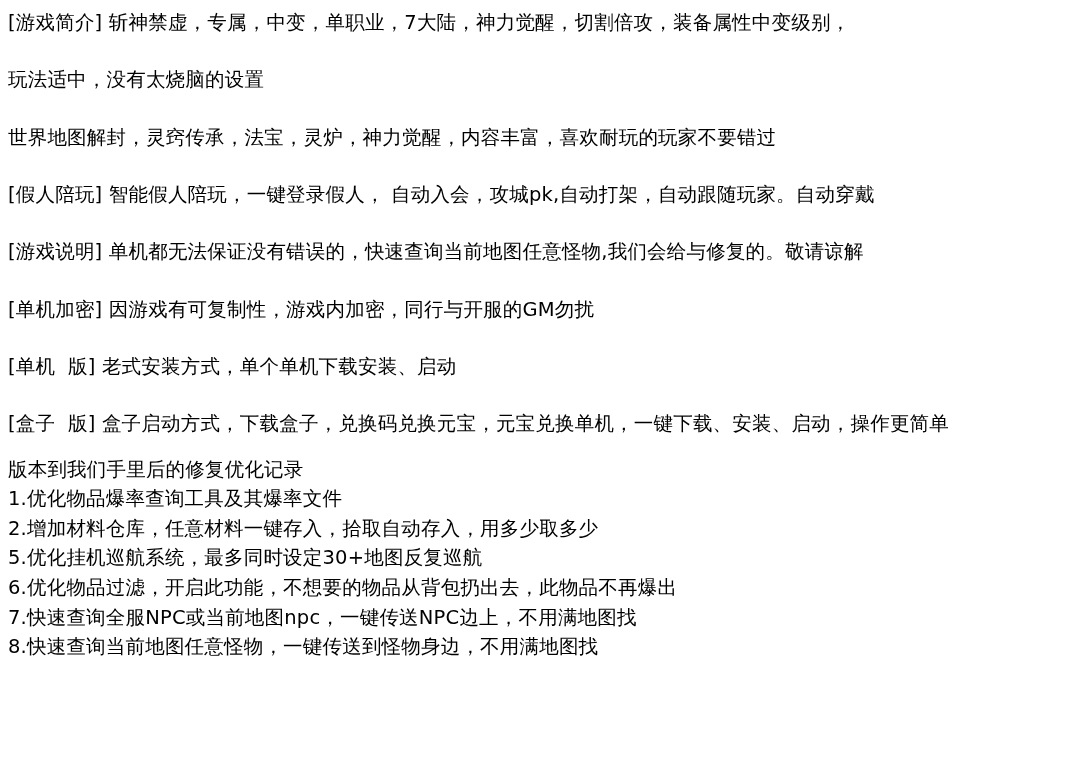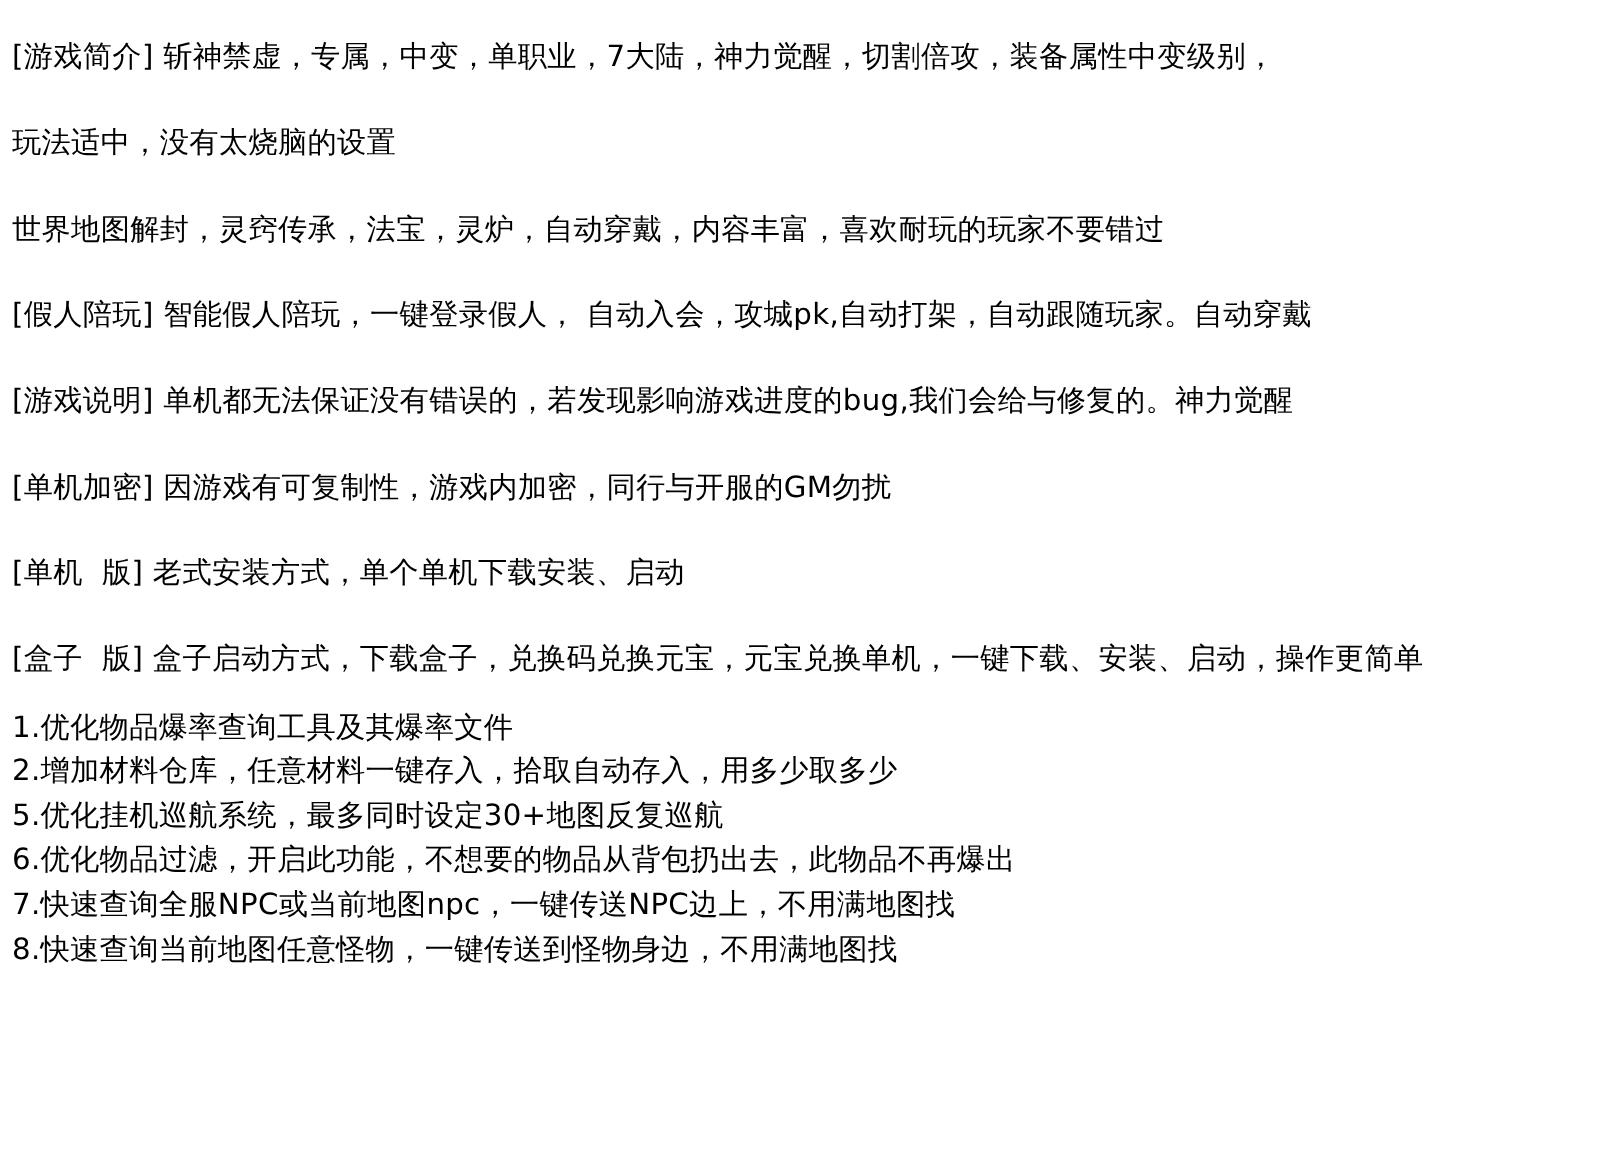--- a/index.html
+++ b/index.html
@@ -12,21 +12,21 @@
     height: 774px;
     font-family: "DejaVu Sans", "Liberation Sans", sans-serif;
     color: #000000;
     overflow: hidden;
   }
   .page {
     position: relative;
     width: 1077px;
     height: 774px;
     box-sizing: border-box;
-    padding: 25px 8px 0 8px;
+    padding: 10px 8px 0 8px;
   }
   .para {
     font-size: 19.5px;
     line-height: 1.35;
     margin: 0 0 31px 0;
     white-space: pre-wrap;
     letter-spacing: 0.2px;
   }
   .para.tight {
     margin-bottom: 17px;
@@ -42,28 +42,29 @@
     letter-spacing: 0.2px;
   }
 </style>
 </head>
 <body>
 
 <div class="page">
 
   <p class="para">[游戏简介] 斩神禁虚，专属，中变，单职业，7大陆，神力觉醒，切割倍攻，装备属性中变级别，</p>
   <p class="para">玩法适中，没有太烧脑的设置</p>
-  <p class="para">世界地图解封，灵窍传承，法宝，灵炉，自动穿戴，内容丰富，喜欢耐玩的玩家不要错过</p>
+  <p class="para">世界地图解封，灵窍传承，法宝，灵炉，神力觉醒，内容丰富，喜欢耐玩的玩家不要错过</p>
   <p class="para">[假人陪玩] 智能假人陪玩，一键登录假人， 自动入会，攻城pk,自动打架，自动跟随玩家。自动穿戴</p>
-  <p class="para">[游戏说明] 单机都无法保证没有错误的，若发现影响游戏进度的bug,我们会给与修复的。神力觉醒</p>
+  <p class="para">[游戏说明] 单机都无法保证没有错误的，快速查询当前地图任意怪物,我们会给与修复的。敬请谅解</p>
   <p class="para">[单机加密] 因游戏有可复制性，游戏内加密，同行与开服的GM勿扰</p>
   <p class="para">[单机  版] 老式安装方式，单个单机下载安装、启动</p>
   <p class="para tight">[盒子  版] 盒子启动方式，下载盒子，兑换码兑换元宝，元宝兑换单机，一键下载、安装、启动，操作更简单</p>
 
   <div class="list-block">
+    <p class="list-line">版本到我们手里后的修复优化记录</p>
     <p class="list-line">1.优化物品爆率查询工具及其爆率文件</p>
     <p class="list-line">2.增加材料仓库，任意材料一键存入，拾取自动存入，用多少取多少</p>
     <p class="list-line">5.优化挂机巡航系统，最多同时设定30+地图反复巡航</p>
     <p class="list-line">6.优化物品过滤，开启此功能，不想要的物品从背包扔出去，此物品不再爆出</p>
     <p class="list-line">7.快速查询全服NPC或当前地图npc，一键传送NPC边上，不用满地图找</p>
     <p class="list-line">8.快速查询当前地图任意怪物，一键传送到怪物身边，不用满地图找</p>
   </div>
 
 </div>
 

